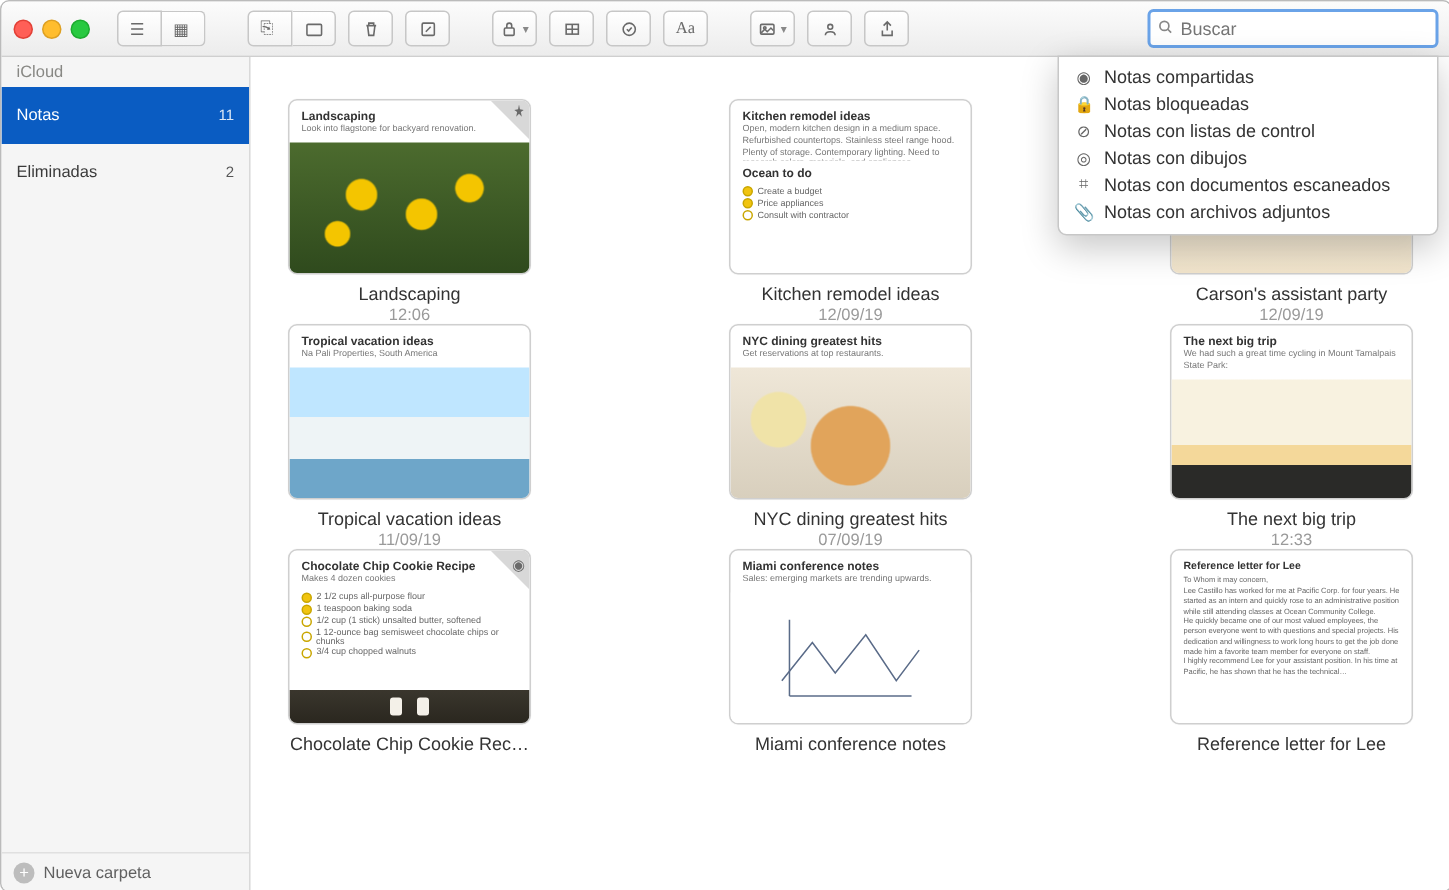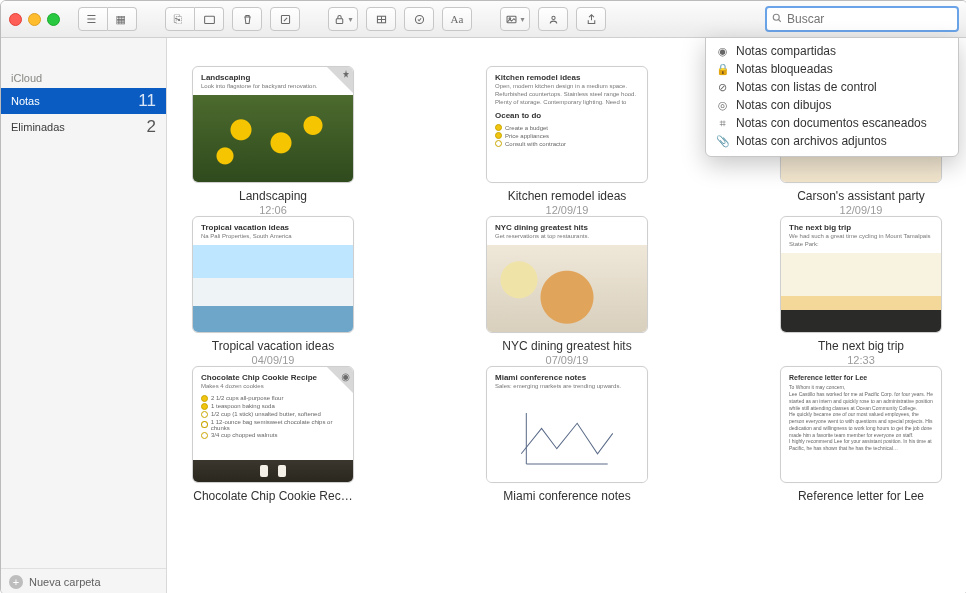--- a/index.html
+++ b/index.html
@@ -17,24 +17,24 @@
   .tbtn:last-child{border-top-right-radius:4px;border-bottom-right-radius:4px;}
   .tbtn + .tbtn{border-left:none;}
   .tbtn svg,.tbtn span.glyph{width:13px;height:13px;color:#6a6a6a;}
   .spacer{flex:0 0 12px;}
   .search-box{position:relative;margin-left:auto;width:190px;height:22px;border:2px solid #6aa3e8;border-radius:4px;background:#fff;display:flex;align-items:center;}
   .search-box .mag{margin:0 4px;color:#888;}
   .search-box input{border:none;outline:none;font-size:12px;flex:1;padding:0;color:#555;background:transparent;}
   
   .body{display:flex;height:calc(100% - 36px);}
   .sidebar{width:165px;background:#f5f5f5;border-right:1px solid #d9d9d9;display:flex;flex-direction:column;}
-  .sidebar .acct{padding:4px 10px;color:#888884;font-weight:500;margin-top:30px;}
-  .side-row{display:flex;align-items:center;justify-content:space-between;padding:3px 10px;color:#3a3a3a;}
+  .sidebar .acct{padding:4px 10px;color:#888884;font-weight:500;}
+  .side-row{display:flex;align-items:flex-end;justify-content:space-between;padding:13px 10px;color:#3a3a3a;}
   .side-row.sel{background:#0a5cc2;color:#fff;}
-  .side-row .count{font-size:17px;opacity:.85;}
+  .side-row .count{font-size:10px;opacity:.85;}
   .sidebar .fill{flex:1;}
   .new-folder{display:flex;align-items:center;gap:6px;padding:6px 8px;color:#606060;border-top:1px solid #e0e0e0;}
   .new-folder .plus{width:14px;height:14px;border-radius:50%;background:#bdbdbd;color:#fff;display:flex;align-items:center;justify-content:center;font-size:11px;line-height:1;}
   
   .main{flex:1;overflow:auto;padding:28px 26px 10px 26px;}
   .grid{display:grid;grid-template-columns:repeat(3,160px);justify-content:space-between;}
   .card{width:160px;display:flex;flex-direction:column;align-items:center;}
   .thumb{width:160px;height:115px;border:1px solid #cfcfcf;border-radius:6px;background:#fff;overflow:hidden;position:relative;box-shadow:0 0 0 0.5px rgba(0,0,0,.02);}
   .thumb .hdr{padding:6px 8px 0 8px;}
   .thumb .ttl{font-size:8px;font-weight:700;color:#333;}
@@ -253,21 +253,21 @@
 
         <div class="card">
           <div class="thumb full">
             <div class="hdr">
               <div class="ttl">Tropical vacation ideas</div>
               <div class="sub">Na Pali Properties, South America</div>
             </div>
             <div class="img im-santorini"></div>
           </div>
           <div class="title">Tropical vacation ideas</div>
-          <div class="date">04/09/19</div>
+          <div class="date">11/09/19</div>
         </div>
 
         <div class="card">
           <div class="thumb full">
             <div class="hdr">
               <div class="ttl">NYC dining greatest hits</div>
               <div class="sub">Get reservations at top restaurants.</div>
             </div>
             <div class="img im-burger"></div>
           </div>

